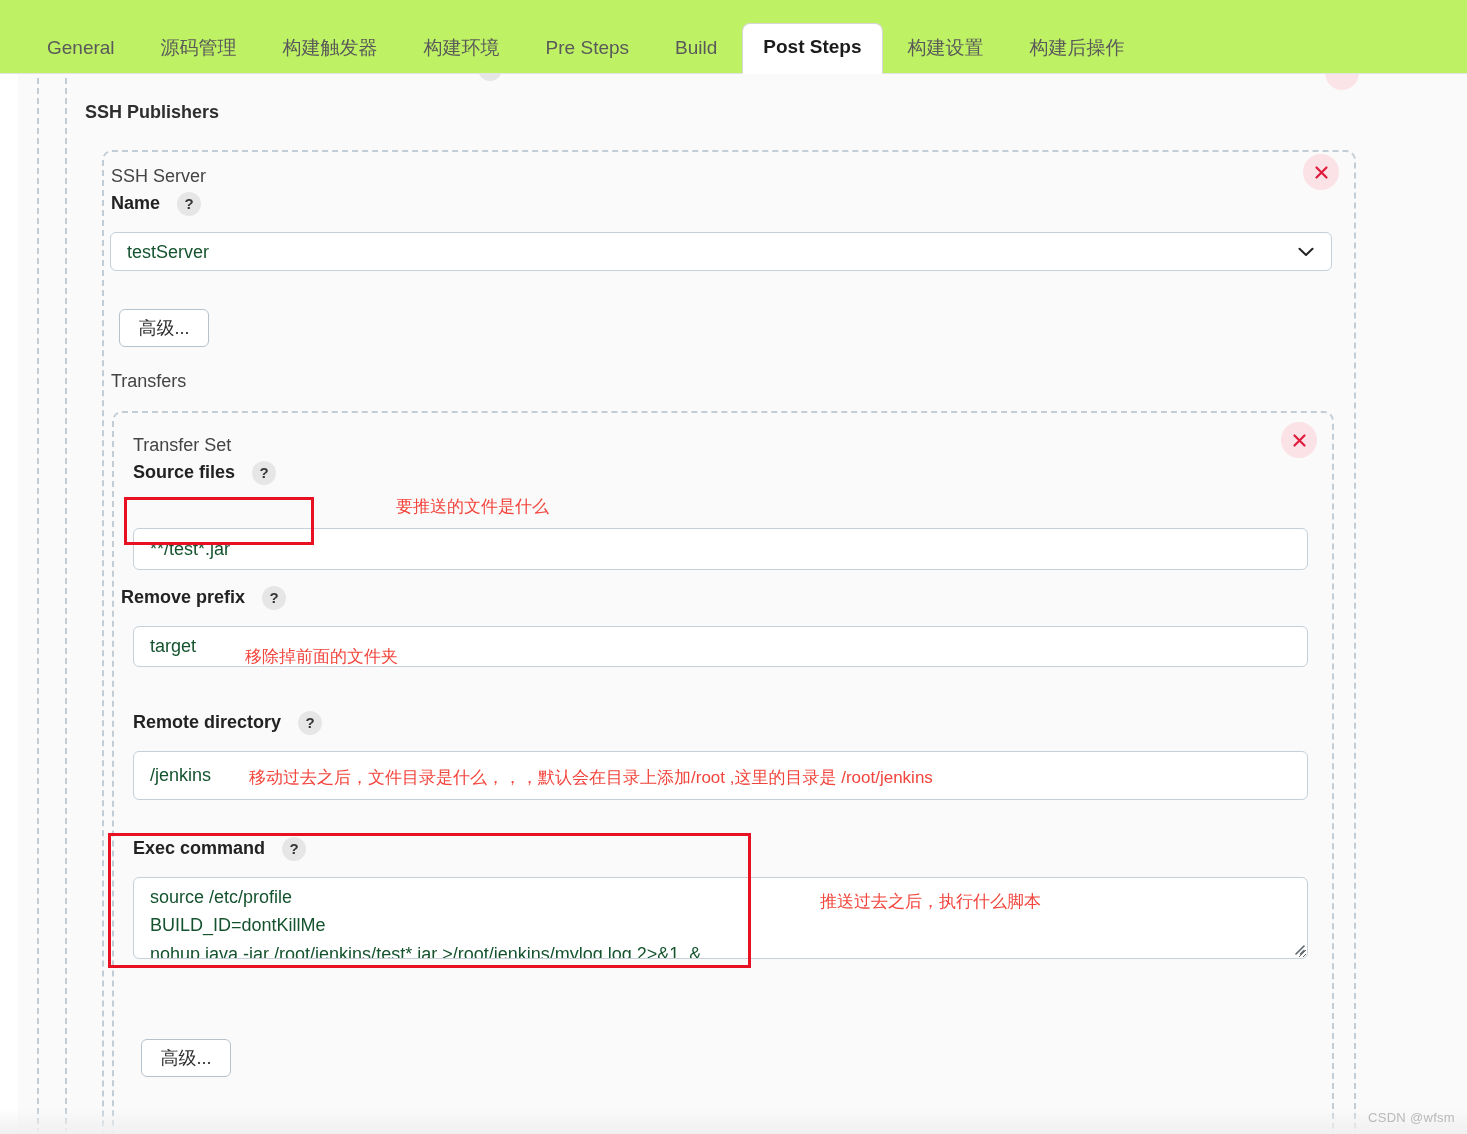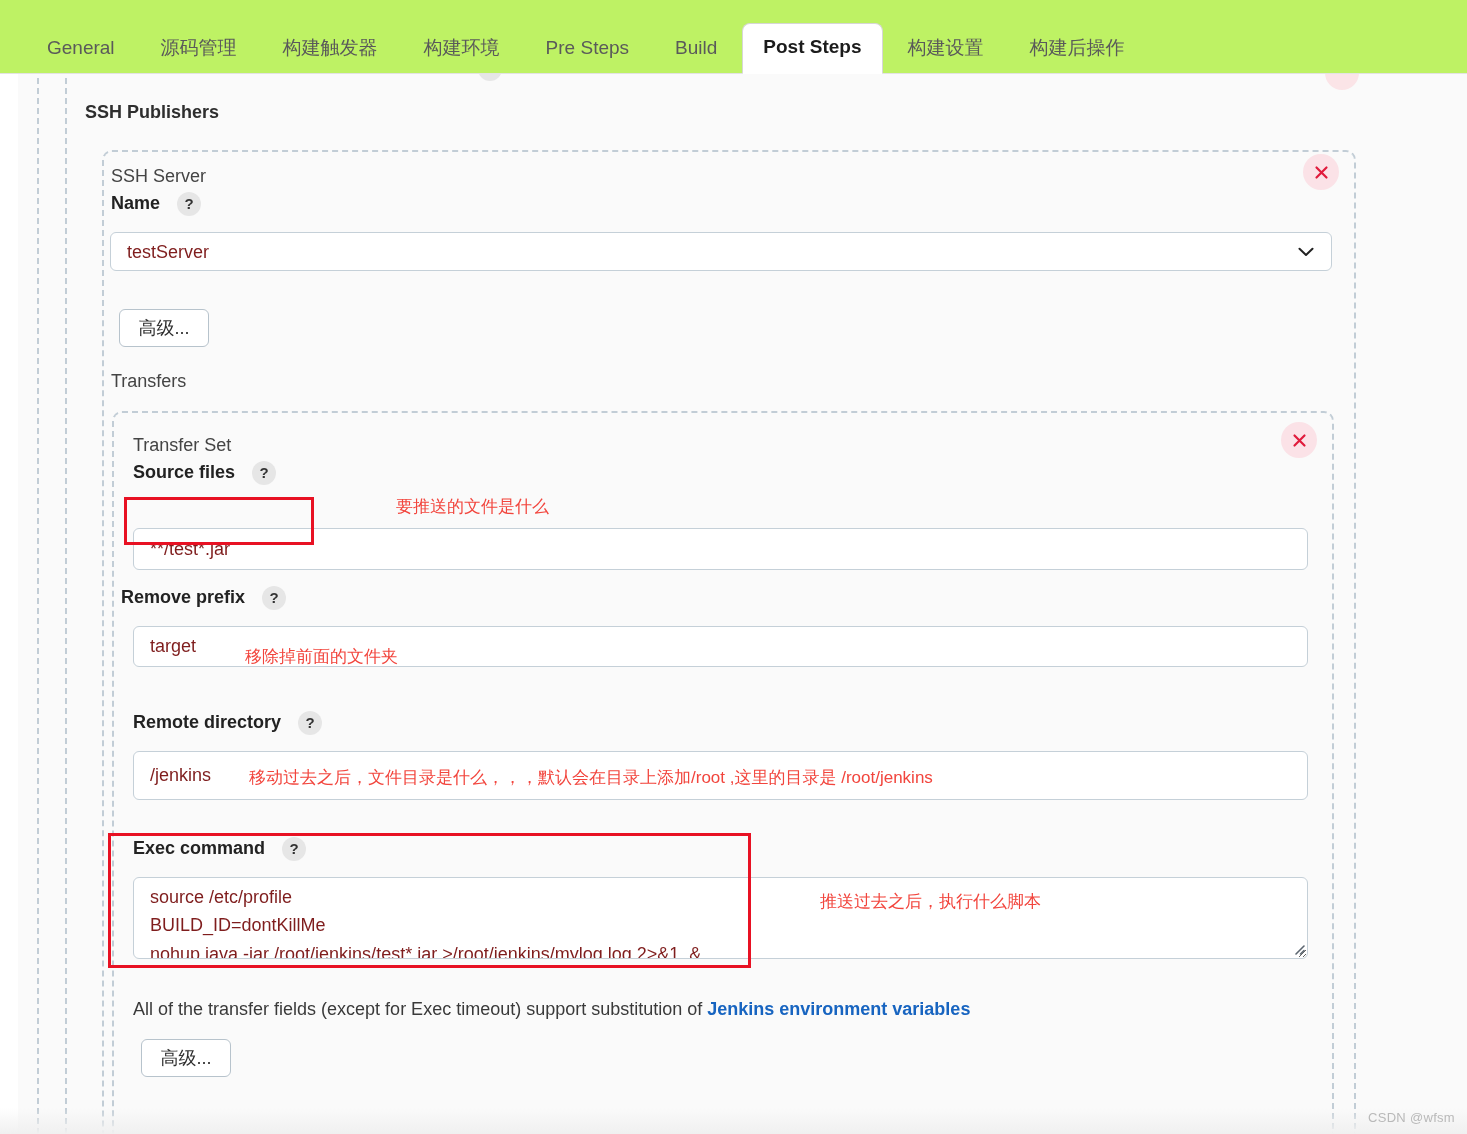--- a/index.html
+++ b/index.html
@@ -107,21 +107,21 @@
     cursor: pointer;
   }
 
   
   .field {
     position: absolute;
     background: #ffffff;
     border: 1px solid #c5d0d8;
     border-radius: 6px;
     font-size: 18px;
-    color: #7f1d1d;
+    color: #14532d;
     padding: 0 16px;
     display: flex; align-items: center;
     font-family: "Liberation Sans", "DejaVu Sans", sans-serif;
   }
   select.field {
     appearance: none; -webkit-appearance: none;
     cursor: pointer;
   }
   .selwrap { position: absolute; }
   .chev {
@@ -284,21 +284,18 @@
   </div>
   <textarea class="field" style="left: 133px; top: 877px; width: 1175px; height: 82px;">source /etc/profile
 BUILD_ID=dontKillMe
 nohup java -jar /root/jenkins/test*.jar &gt;/root/jenkins/mylog.log 2&gt;&amp;1  &amp;</textarea>
   <svg style="position:absolute; left:1292px; top:942px;" width="13" height="13" viewBox="0 0 13 13">
     <path d="M12 4 L4 12 M12 8.5 L8.5 12" stroke="#5c6670" stroke-width="1.6" stroke-linecap="round"></path>
   </svg>
   <div class="redbox" style="left:108px; top:833px; width:643px; height:135px;"></div>
   <div class="redtext" style="left:820px; top:890px;">推送过去之后，执行什么脚本</div>
 
-  <div class="note" style="left:133px; top:999px;">
-    <span>All of the transfer fields (except for Exec timeout) support substitution of </span><a href="#">Jenkins environment variables</a>
-  </div>
 
   <button class="btn-adv" style="left:141px; top:1039px; width:90px; height:38px;">高级...</button>
 
   <div class="bottom-fade"></div>
   <div class="watermark">CSDN @wfsm</div>
 </div>
 
 </body></html>

